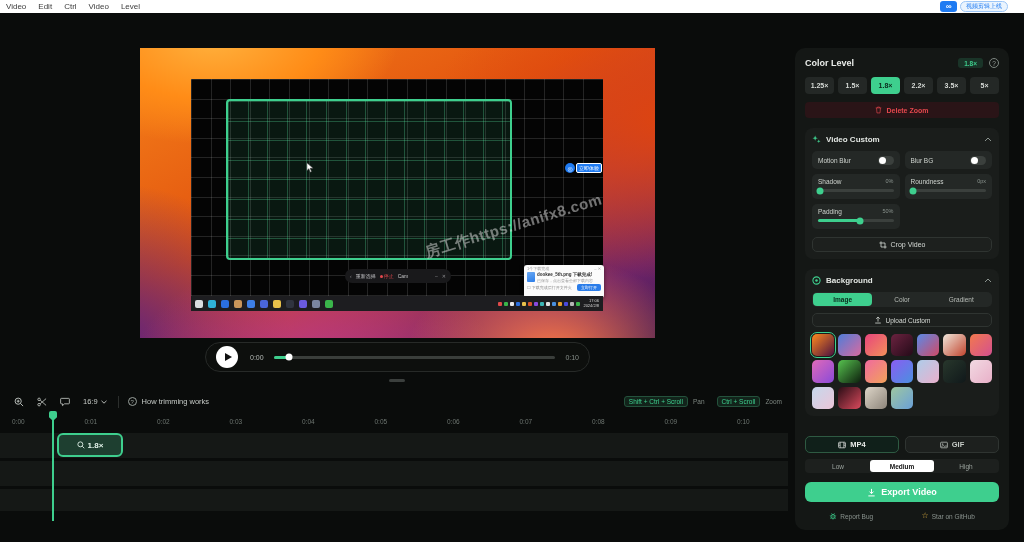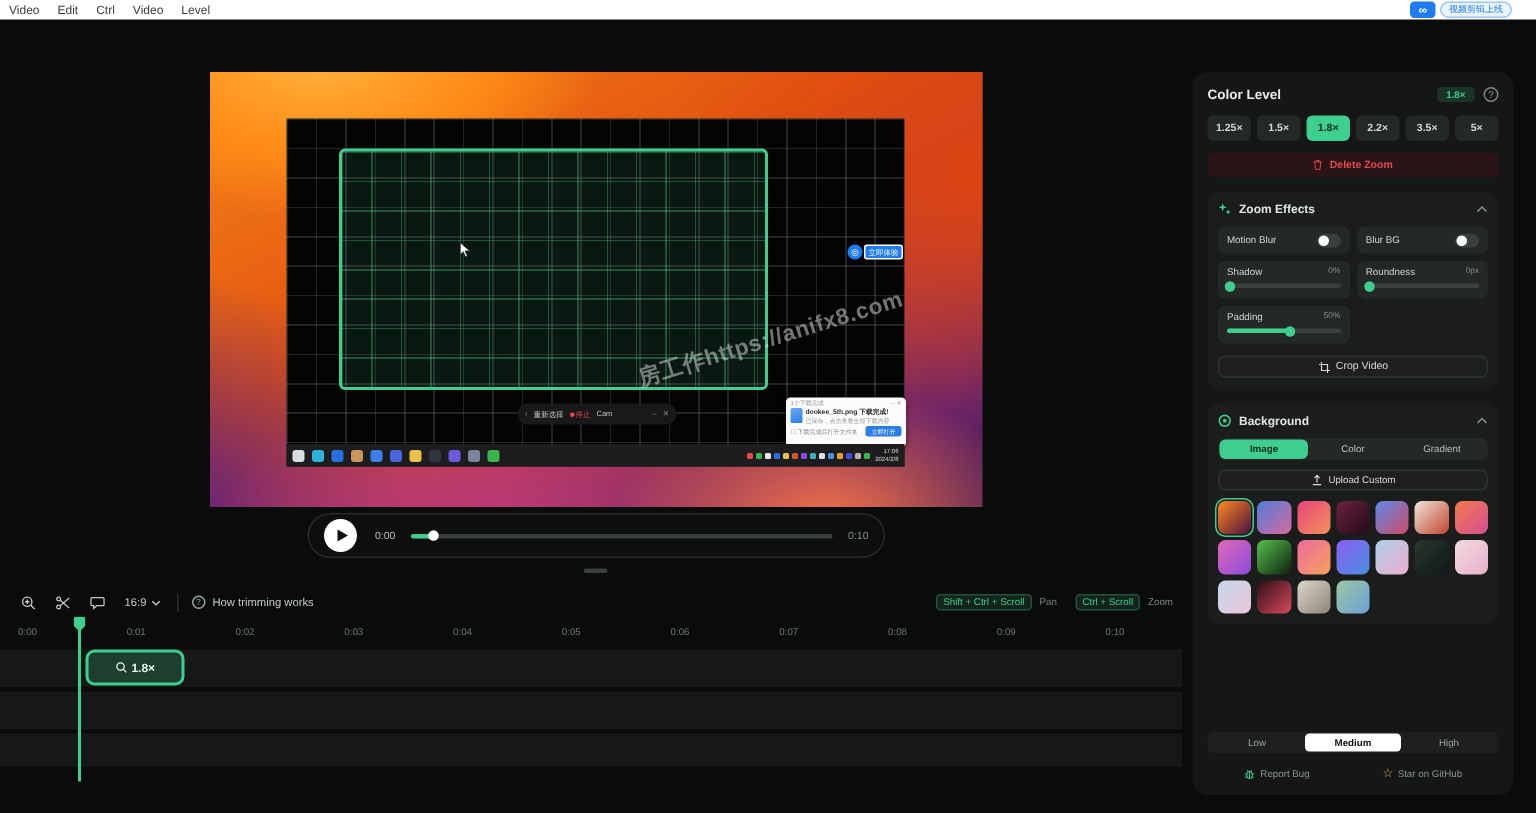--- a/index.html
+++ b/index.html
@@ -323,21 +323,21 @@
         </svg>
       <span>Delete Zoom</span>
     </div>
 
     <div class="card">
       <div class="sec-header">
         <svg width="9" height="9" viewBox="0 0 10 10">
             <path d="M3.5 0.5 L4.3 2.7 L6.5 3.5 L4.3 4.3 L3.5 6.5 L2.7 4.3 L0.5 3.5 L2.7 2.7 Z" fill="#3ecf8e"></path>
             <path d="M7.5 5 L8 6.5 L9.5 7 L8 7.5 L7.5 9 L7 7.5 L5.5 7 L7 6.5 Z" fill="#3ecf8e"></path>
           </svg>
-        <span>Zoom Effects</span>
+        <span>Video Custom</span>
         <svg class="sec-chev" width="8" height="5" viewBox="0 0 8 5">
             <path d="M1 4 L4 1 L7 4" stroke="#8a938e" fill="none" stroke-width="1"></path>
           </svg>
       </div>
       <div class="toggle-row">
         <div class="tcard">
           <span>Motion Blur</span>
           <div class="toggle">
               <div class="knob"></div>
             </div>
@@ -428,24 +428,47 @@
           <div class="thumb" style="background: linear-gradient(135deg, rgb(242, 217, 226), rgb(232, 176, 200));"></div>
           <div class="thumb" style="background: linear-gradient(135deg, rgb(197, 216, 236), rgb(236, 197, 216));"></div>
           <div class="thumb" style="background: linear-gradient(135deg, rgb(42, 13, 22), rgb(217, 74, 92));"></div>
           <div class="thumb" style="background: linear-gradient(135deg, rgb(221, 213, 200), rgb(141, 133, 122));"></div>
           <div class="thumb" style="background: linear-gradient(135deg, rgb(158, 199, 160), rgb(106, 160, 216));"></div>
         </div>
     </div>
 
     <div class="spacer"></div>
 
+    <div class="fmt-row">
+      <div class="fmt mp4">
+        <svg width="8" height="8" viewBox="0 0 10 10">
+            <rect x="0.8" y="1.5" width="8.4" height="7" rx="1" stroke="#e9ece9" fill="none" stroke-width="0.9"></rect>
+            <path d="M2.8 1.5v7M7.2 1.5v7M0.8 3.6h2M0.8 5.8h2M7.2 3.6h2M7.2 5.8h2" stroke="#e9ece9" stroke-width="0.7" fill="none"></path>
+          </svg>
+        <span>MP4</span>
+      </div>
+      <div class="fmt gif">
+        <svg width="8" height="8" viewBox="0 0 10 10">
+            <rect x="0.8" y="1.5" width="8.4" height="7" rx="1" stroke="#c6cbc6" fill="none" stroke-width="0.9"></rect>
+            <circle cx="3.3" cy="3.9" r="0.9" fill="#c6cbc6"></circle>
+            <path d="M1.5 7.5 L4 5.5 L6 7 L7.5 5.8 L9 7.2" stroke="#c6cbc6" fill="none" stroke-width="0.8"></path>
+          </svg>
+        <span>GIF</span>
+      </div>
+    </div>
     <div class="quality-row">
       <div class="q">Low</div>
       <div class="q active">Medium</div>
       <div class="q">High</div>
+    </div>
+    <div class="export-btn">
+      <svg width="9" height="9" viewBox="0 0 10 10">
+          <path d="M5 1v5M2.8 4L5 6.3 7.2 4M1.5 8.8h7" stroke="#fff" fill="none" stroke-width="1.1"></path>
+        </svg>
+      <span>Export Video</span>
     </div>
     <div class="sb-footer">
       <span class="fitem">
         <svg width="8" height="8" viewBox="0 0 10 10">
             <ellipse cx="5" cy="5.8" rx="2.3" ry="2.9" fill="none" stroke="#3ecf8e" stroke-width="0.9"></ellipse>
             <path d="M5 2.9V8.7M3.1 1.6l1 1.4M6.9 1.6L6 3M1.1 4.6l1.6.7M8.9 4.6l-1.6.7M1.3 8l1.6-.8M8.7 8l-1.6-.8" stroke="#3ecf8e" stroke-width="0.8" fill="none"></path>
           </svg>
         <span>Report Bug</span>
       </span>
       <span class="fitem">

